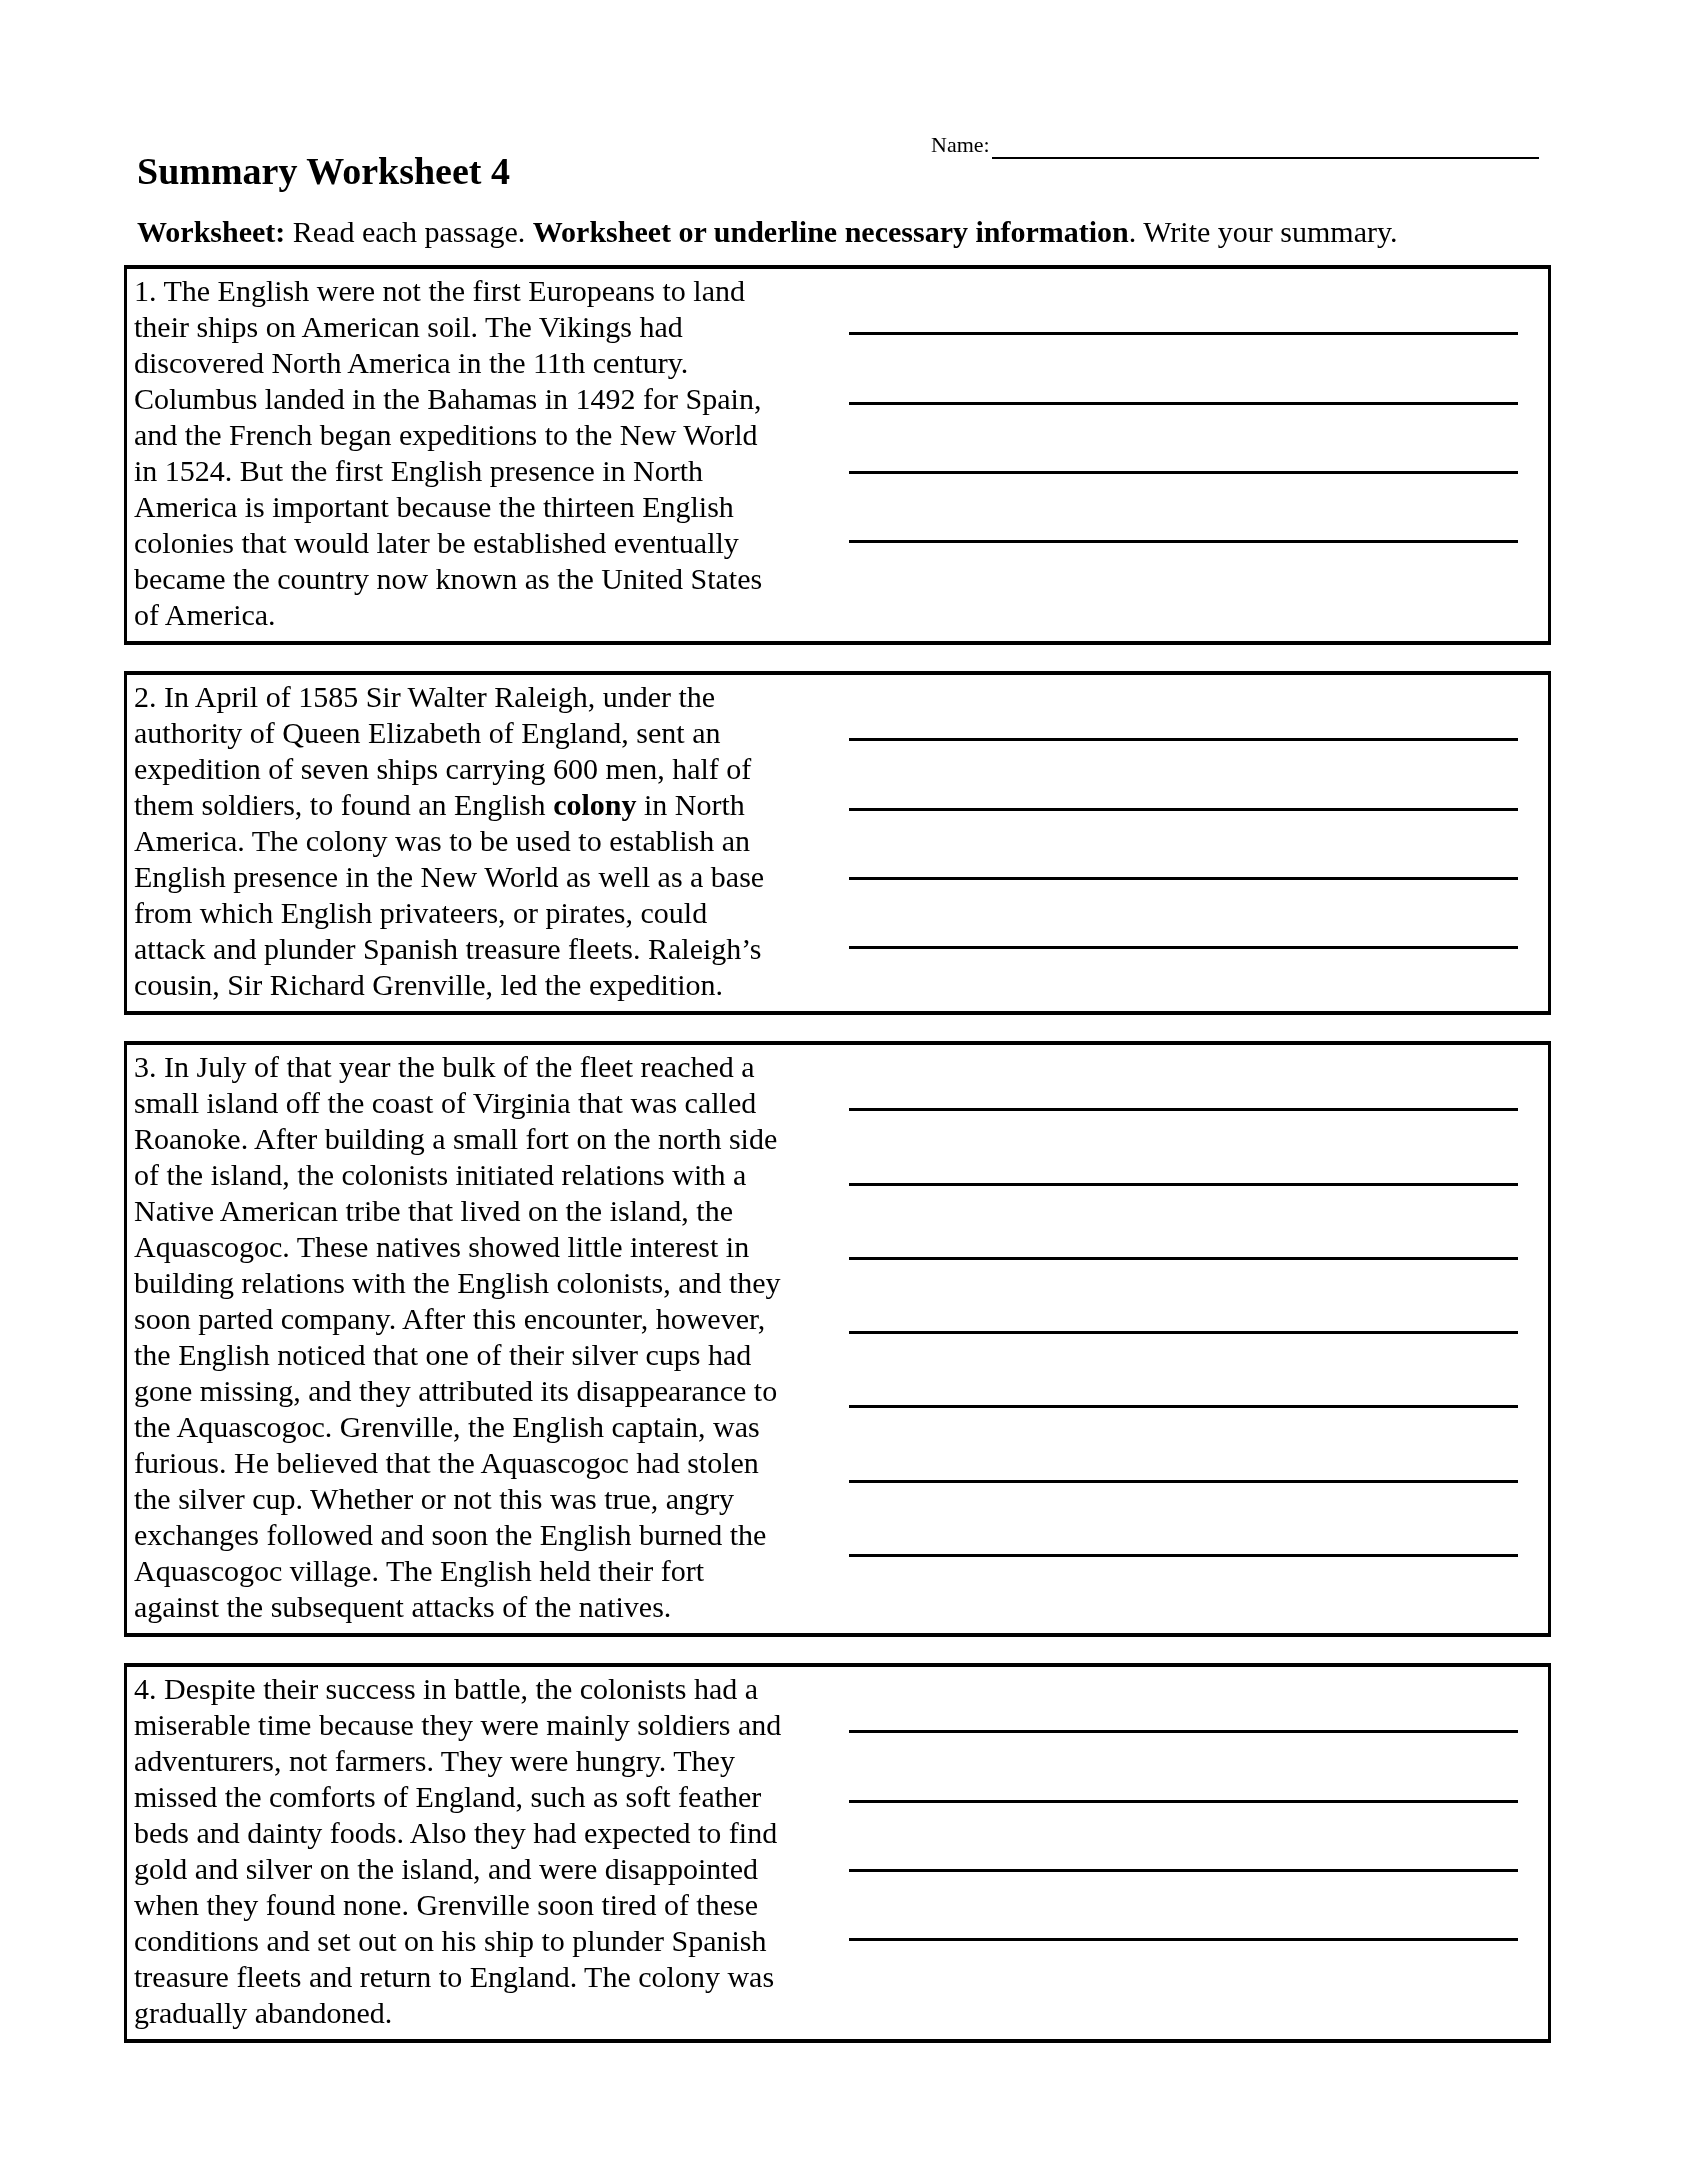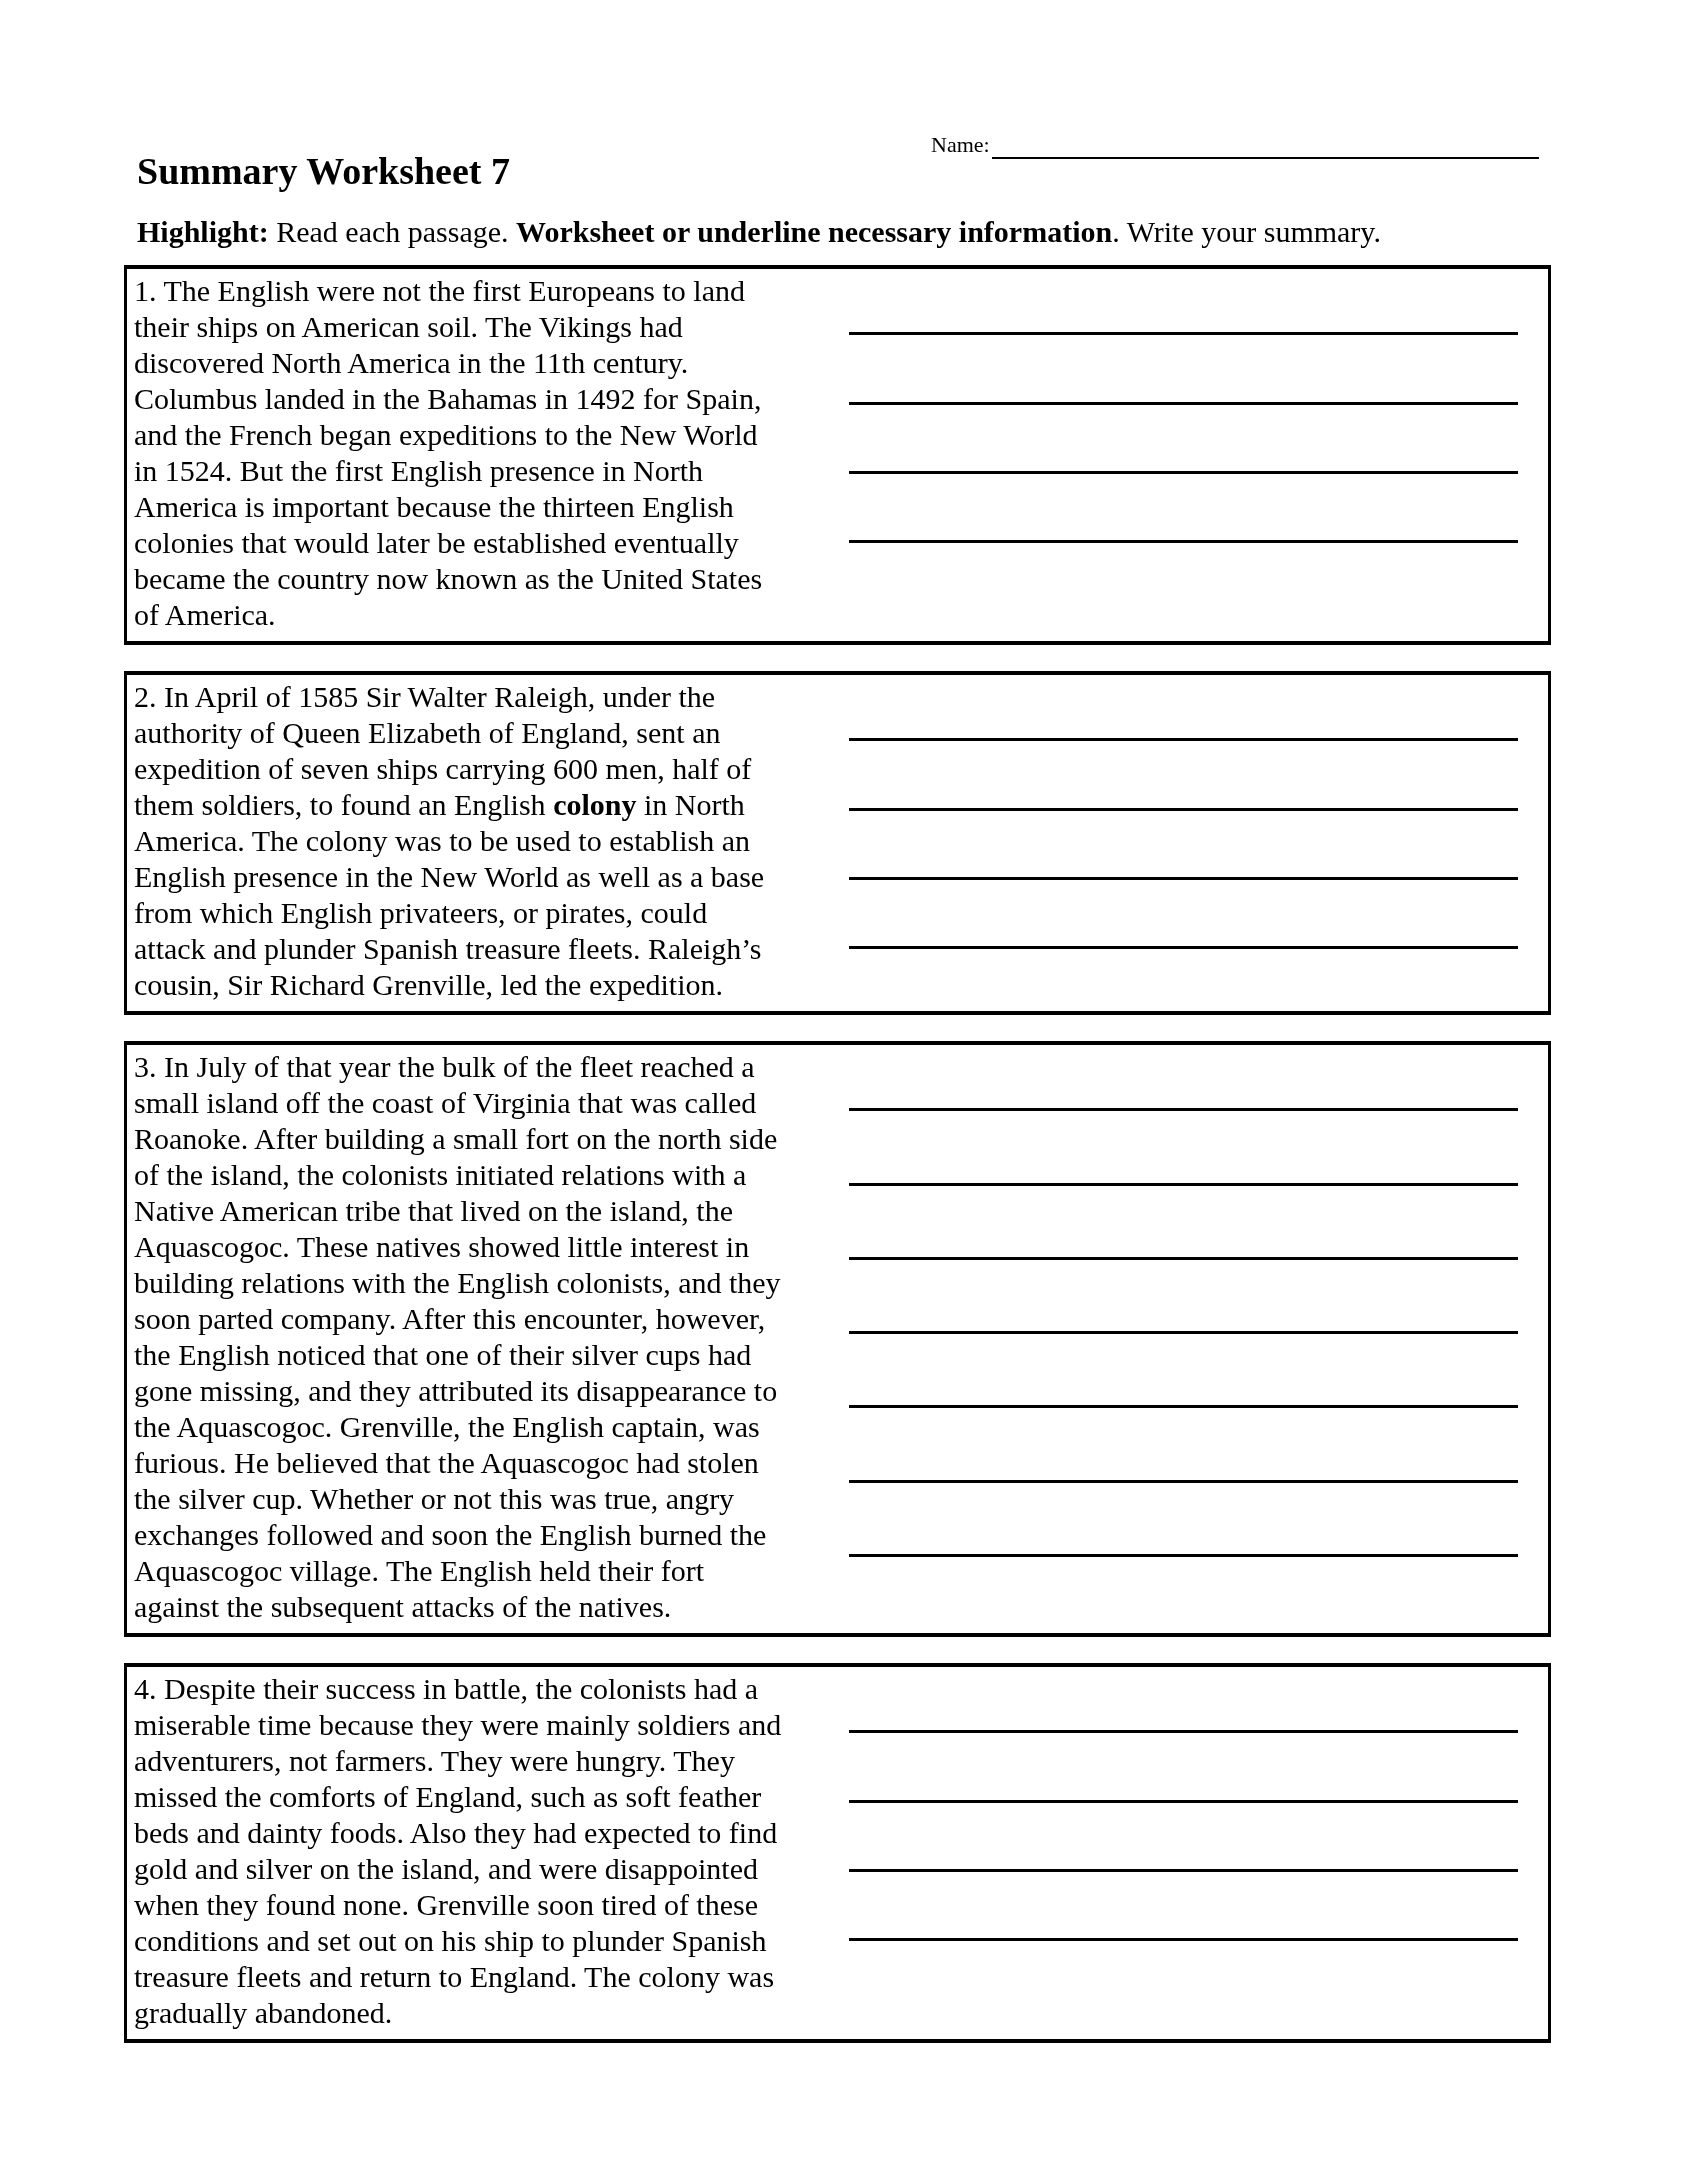--- a/index.html
+++ b/index.html
@@ -76,23 +76,23 @@
     height: 0;
     border-bottom: 3px solid #000;
   }
 </style>
 </head>
 <body>
 
 <span class="name-label">Name:</span>
 <div class="name-underline"></div>
 
-<h1 class="page-title">Summary Worksheet 7</h1>
+<h1 class="page-title">Summary Worksheet 4</h1>
 
-<p class="directions"><b>Highlight:</b> Read each passage. <b>Worksheet or underline necessary information</b>. Write your summary.</p>
+<p class="directions"><b>Worksheet:</b> Read each passage. <b>Worksheet or underline necessary information</b>. Write your summary.</p>
 
 <div id="passages">
     <section class="pbox">
       <div class="ptext">1. The English were not the first Europeans to land<br>their ships on American soil. The Vikings had<br>discovered North America in the 11th century.<br>Columbus landed in the Bahamas in 1492 for Spain,<br>and the French began expeditions to the New World<br>in 1524. But the first English presence in North<br>America is important because the thirteen English<br>colonies that would later be established eventually<br>became the country now known as the United States<br>of America.</div>
       <div class="blank-line" style="top: 63px;"></div>
       <div class="blank-line" style="top: 133px;"></div>
       <div class="blank-line" style="top: 202px;"></div>
       <div class="blank-line" style="top: 271px;"></div>
     </section>
     <section class="pbox">

